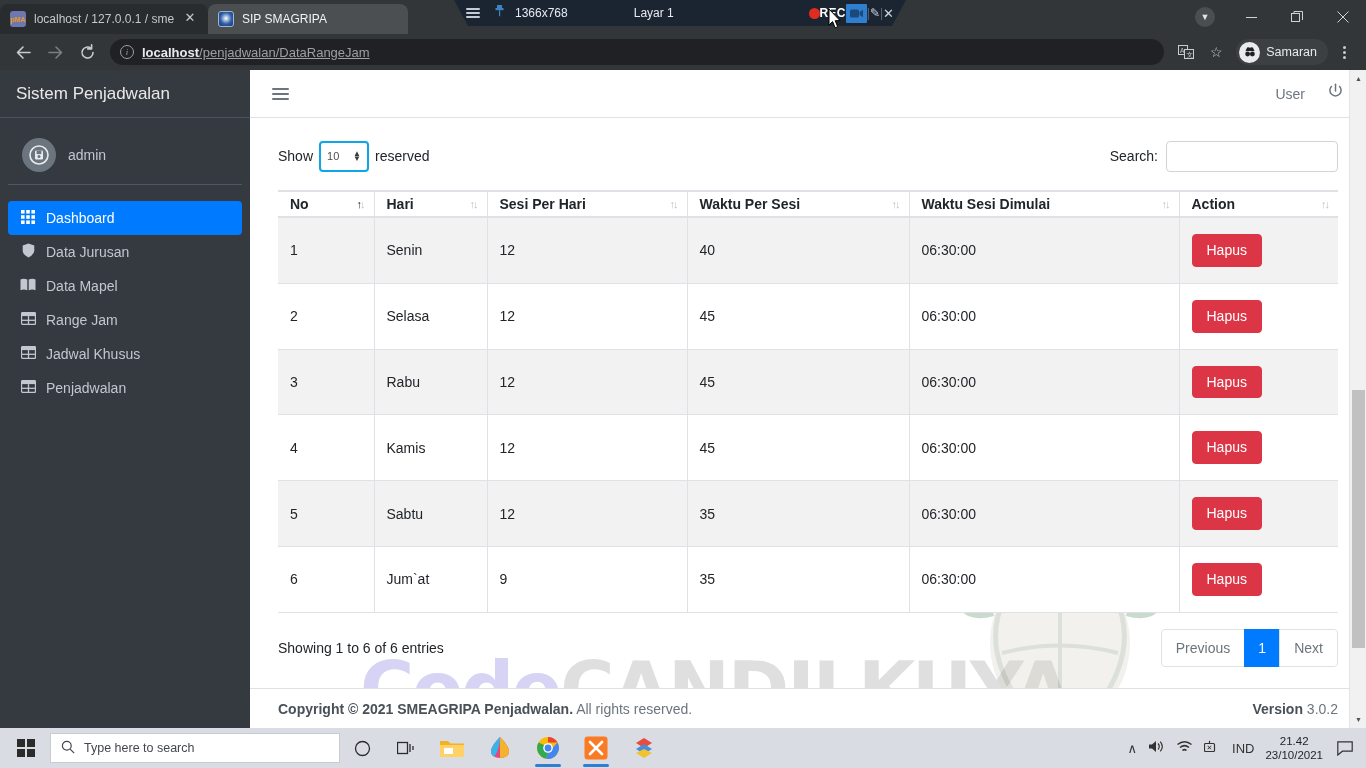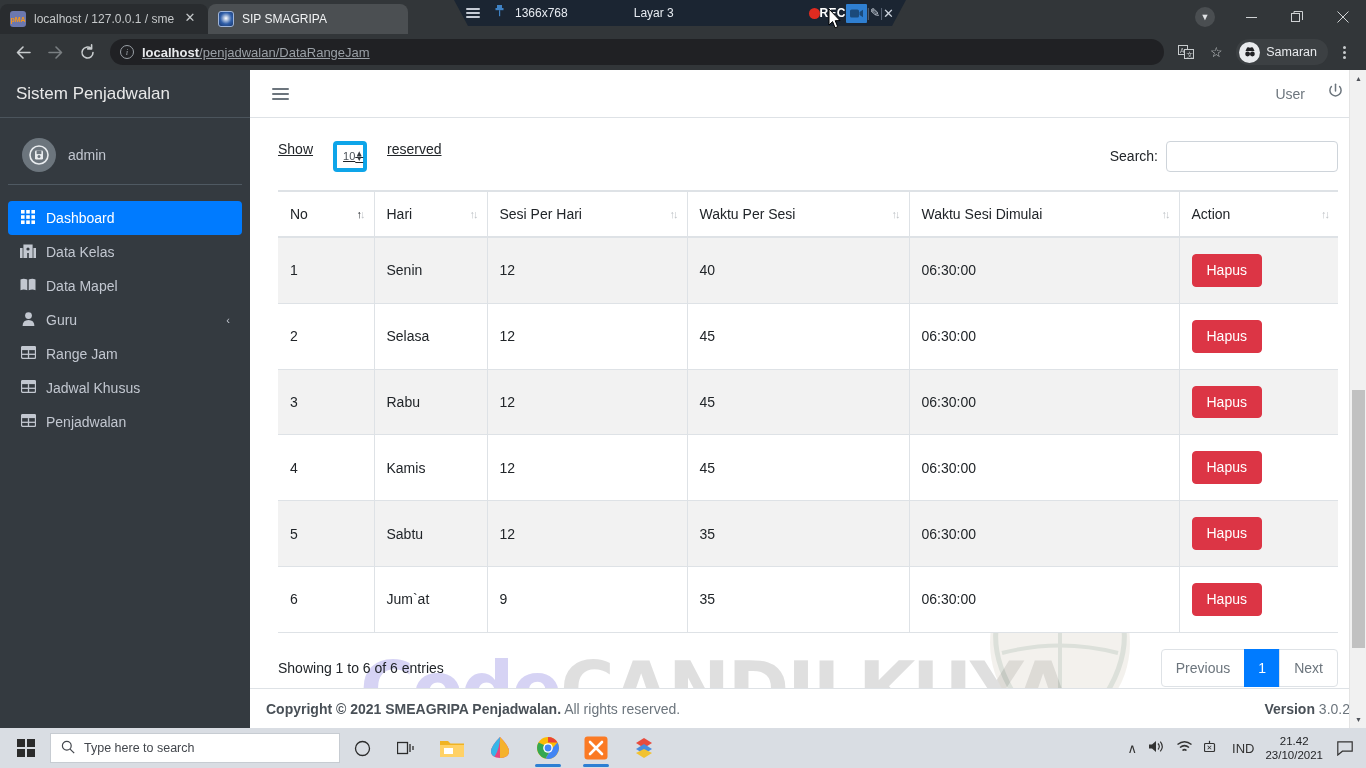--- a/index.html
+++ b/index.html
@@ -201,39 +201,39 @@
 
   .content-body {
     flex: 1; position: relative; overflow: hidden;
     padding: 0 14px;
     background: #ffffff;
   }
 
   .card-area { padding: 18px 14px 0 14px; position: relative; z-index: 2; }
 
   .dt-top { display: flex; align-items: center; height: 40px; }
-  .dt-length { display: flex; align-items: flex-start; gap: 20px; font-size: 14px; color: #212529; text-decoration: underline; }
+  .dt-length { display: flex; align-items: center; gap: 6px; font-size: 14px; color: #212529; }
   .len-select {
-    width: 34px; height: 31px; border: 4px solid #0ea5e9; border-radius: 4px;
+    width: 50px; height: 31px; border: 2px solid #0ea5e9; border-radius: 4px;
     background: #fff; display: flex; align-items: center;
     justify-content: space-between; padding: 0 6px;
     font-size: 11px; color: #495057;
   }
   .spin { display: flex; flex-direction: column; line-height: 5px; font-size: 8px; color: #343a40; }
   .dt-filter { margin-left: auto; display: flex; align-items: center; gap: 8px; font-size: 14px; color: #212529; }
   .search-input {
     width: 172px; height: 31px; border: 1px solid #ced4da;
     border-radius: 4px; background: #fff; outline: none;
     font-family: inherit; font-size: 13px; padding: 0 8px; color: #495057;
   }
 
   table.dt { width: 100%; border-collapse: collapse; margin-top: 14px; font-size: 14px; }
   table.dt th {
-    text-align: left; font-weight: normal; color: #212529;
-    padding: 14px 12px; border-top: 2px solid #dee2e6;
+    text-align: left; font-weight: bold; color: #212529;
+    padding: 4px 12px; border-top: 2px solid #dee2e6;
     border-bottom: 2px solid #dee2e6; border-right: 1px solid #dee2e6;
     position: relative; white-space: nowrap;
   }
   table.dt th:last-child { border-right: none; }
   table.dt td {
     padding: 16px 12px; color: #212529;
     border-bottom: 1px solid #dee2e6; border-right: 1px solid #dee2e6;
     vertical-align: middle;
   }
   table.dt td:last-child { border-right: none; }
@@ -260,21 +260,21 @@
     margin-left: -1px; font-size: 14px; color: #6c757d; background: #fff;
     padding: 0 14px;
   }
   .page-link:first-child { border-radius: 4px 0 0 4px; margin-left: 12px; }
   .page-link:last-child { border-radius: 0 4px 4px 0; }
   .page-link.active { background: #007bff; border-color: #007bff; color: #fff; min-width: 36px; padding: 0; }
 
   .app-footer {
     position: absolute; left: 0; bottom: 0; width: 100%;
     height: 40px; background: #ffffff; border-top: 1px solid #dee2e6;
-    display: flex; align-items: center; padding: 0 16px;
+    display: flex; align-items: center; padding: 0 28px;
     font-size: 14px; color: #6c757d; z-index: 3;
   }
   .app-footer b { color: #495057; }
   .footer-version { margin-left: auto; }
   .footer-version b { color: #495057; }
 
   
   .watermark {
     position: absolute; left: 0; top: 0; width: 100%; height: 100%;
     pointer-events: none; z-index: 1; overflow: hidden;
@@ -387,21 +387,21 @@
         <i></i>
       </span>
     <span class="rec-pin">
       <svg width="11" height="13" viewBox="0 0 11 13">
           <rect x="3" y="0" width="5" height="3" fill="#3f82c4"></rect>
           <rect x="1.5" y="3" width="8" height="2.2" fill="#3f82c4"></rect>
           <rect x="5" y="5.2" width="1.2" height="6" fill="#3f82c4"></rect>
         </svg>
     </span>
     <span class="rec-size">1366x768</span>
-    <span class="rec-layer">Layar 3</span>
+    <span class="rec-layer">Layar 1</span>
     <span class="rec-right">
       <span class="rec-dot"></span>
       <span class="rec-label">REC</span>
       <span class="rec-cam">
         <svg width="13" height="11" viewBox="0 0 13 11">
             <rect x="0" y="1.5" width="9" height="8" rx="1.6" fill="#1b4a7a"></rect>
             <path d="M9.5 4 L13 1.8 V9.2 L9.5 7 Z" fill="#1b4a7a"></path>
           </svg>
       </span>
       <span class="rec-sep">|</span>
@@ -498,54 +498,40 @@
               <rect x="5.2" y="5.2" width="3.6" height="3.6" fill="#fff"></rect>
               <rect x="10.4" y="5.2" width="3.6" height="3.6" fill="#fff"></rect>
               <rect x="0" y="10.4" width="3.6" height="3.6" fill="#fff"></rect>
               <rect x="5.2" y="10.4" width="3.6" height="3.6" fill="#fff"></rect>
               <rect x="10.4" y="10.4" width="3.6" height="3.6" fill="#fff"></rect>
             </svg>
         </span>
         <span>Dashboard</span>
       </div>
 
-
       <div class="nav-item">
         <span class="nav-ico">
-          <svg width="16" height="14" viewBox="0 0 16 14">
-              <rect x="0" y="4" width="2.6" height="10" fill="#c2c7d0"></rect>
-              <rect x="13.4" y="4" width="2.6" height="10" fill="#c2c7d0"></rect>
-              <rect x="3.4" y="0.5" width="9.2" height="13.5" fill="#c2c7d0"></rect>
-              <circle cx="8" cy="5" r="1.6" fill="#343a40"></circle>
-              <rect x="7.2" y="9" width="1.6" height="5" fill="#343a40"></rect>
+          <svg width="13" height="15" viewBox="0 0 13 15">
+              <path d="M6.5 0.5 L12.3 2.6 V7.5 Q12.3 11.8 6.5 14.4 Q0.7 11.8 0.7 7.5 V2.6 Z" fill="#c2c7d0"></path>
             </svg>
         </span>
-        <span>Data Kelas</span>
+        <span>Data Jurusan</span>
       </div>
+
 
       <div class="nav-item">
         <span class="nav-ico">
           <svg width="16" height="13" viewBox="0 0 16 13">
               <path d="M0.5 1.5 Q3.5 0.2 7.3 1.5 V12.2 Q3.5 10.9 0.5 12.2 Z" fill="#c2c7d0"></path>
               <path d="M15.5 1.5 Q12.5 0.2 8.7 1.5 V12.2 Q12.5 10.9 15.5 12.2 Z" fill="#c2c7d0"></path>
             </svg>
         </span>
         <span>Data Mapel</span>
       </div>
 
-      <div class="nav-item">
-        <span class="nav-ico">
-          <svg width="13" height="14" viewBox="0 0 13 14">
-              <circle cx="6.5" cy="3.6" r="3.4" fill="#c2c7d0"></circle>
-              <path d="M0.6 14 Q0.6 8 6.5 8 Q12.4 8 12.4 14 Z" fill="#c2c7d0"></path>
-            </svg>
-        </span>
-        <span>Guru</span>
-        <span class="nav-arrow">‹</span>
-      </div>
 
       <div class="nav-item">
         <span class="nav-ico">
           <svg width="15" height="13" viewBox="0 0 15 13">
               <rect x="0.5" y="0.5" width="14" height="12" rx="1.5" fill="none" stroke="#c2c7d0" stroke-width="1.3"></rect>
               <rect x="0.5" y="0.5" width="14" height="3.6" fill="#c2c7d0"></rect>
               <line x1="7.5" y1="4.1" x2="7.5" y2="12.5" stroke="#c2c7d0" stroke-width="1.3"></line>
               <line x1="0.5" y1="8.3" x2="14.5" y2="8.3" stroke="#c2c7d0" stroke-width="1.3"></line>
             </svg>
         </span>

